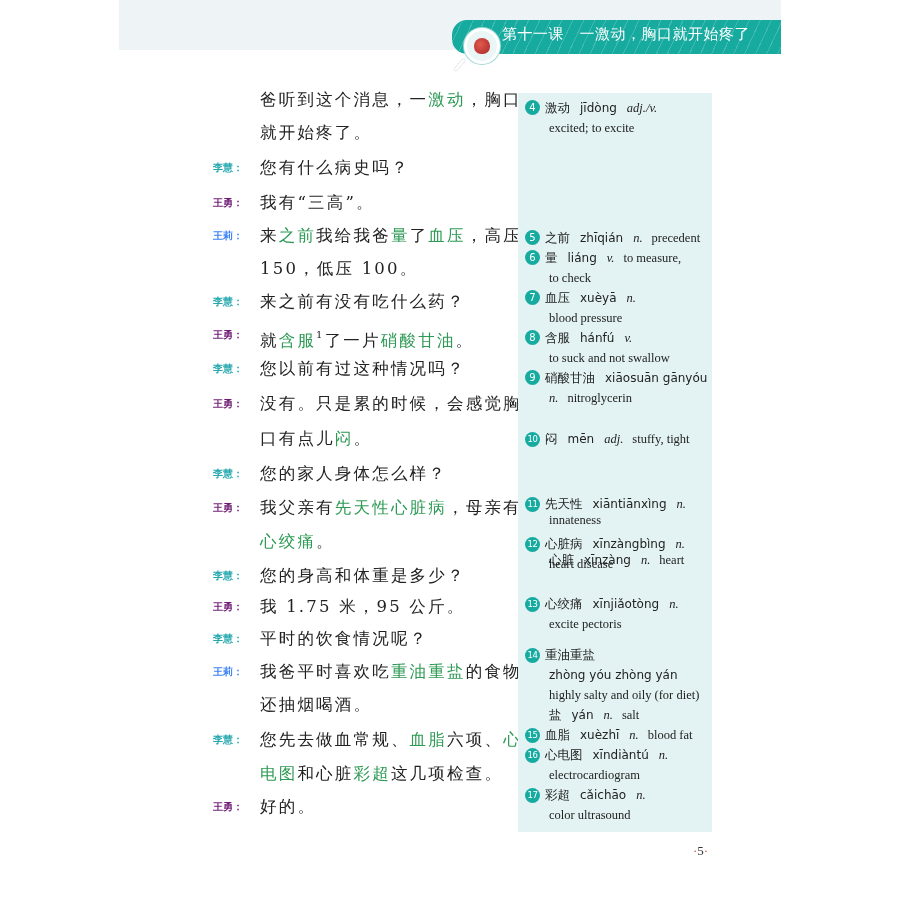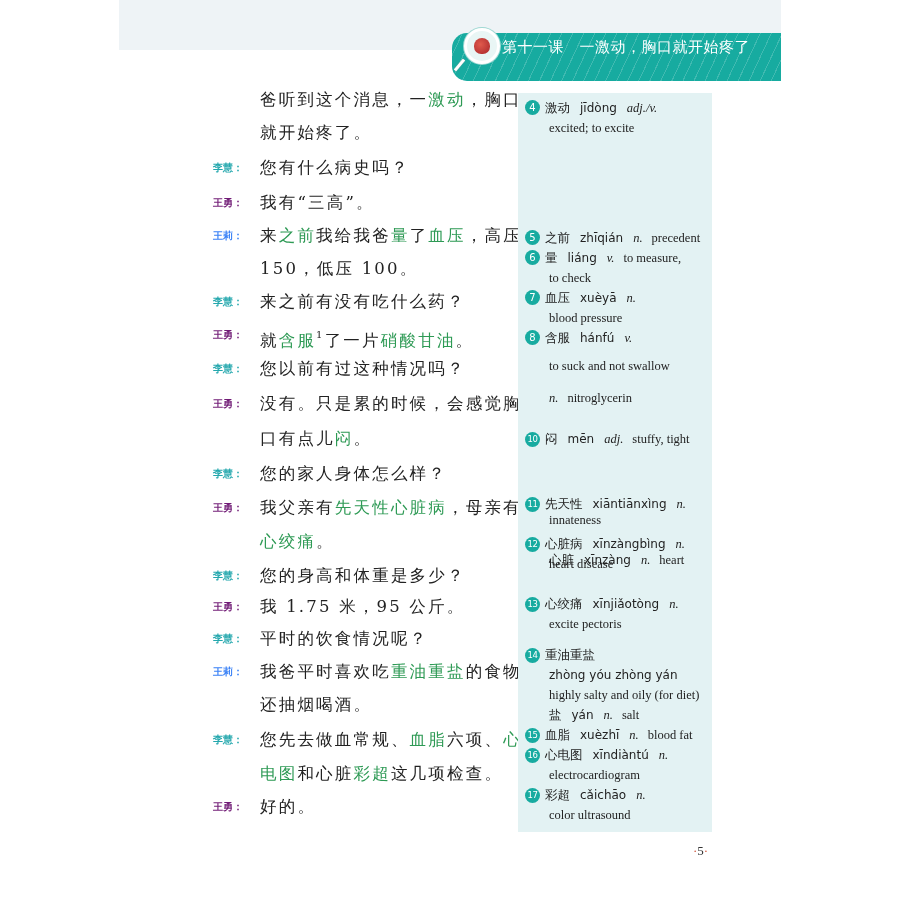--- a/index.html
+++ b/index.html
@@ -1,19 +1,19 @@
 <!DOCTYPE html>
 <html><head>
 <meta charset="utf-8">
 <style>
   html, body { margin:0; padding:0; }
   body { width:900px; height:900px; background:#ffffff; position:relative; overflow:hidden;
          font-family:"DejaVu Serif","Liberation Serif",serif; color:#222; }
   .top-band { position:absolute; left:119px; top:0; width:662px; height:50px; background:#eef3f6; }
-  .banner { position:absolute; left:452px; top:33px; width:329px; height:48px; background:#17aba0;
+  .banner { position:absolute; left:452px; top:20px; width:329px; height:34px; background:#17aba0;
             border-radius:15px 0 0 15px; overflow:hidden;
             background-image:repeating-linear-gradient(115deg, rgba(255,255,255,0) 0 9px, rgba(255,255,255,0.18) 9px 10px);text-decoration:underline; }
   .banner-title { position:absolute; left:50px; top:5px; color:#ffffff; font-size:15px; white-space:pre;
                   font-family:"DejaVu Serif","Liberation Serif",serif; letter-spacing:0.5px; }
   .lens { position:absolute; left:464px; top:28px; width:30px; height:30px; border-radius:50%;
           background:#e9f6f5; border:3px solid #ffffff; box-shadow:0 0 0 1px #9fd8d3; display:flex; align-items:center; justify-content:center; }
   .lens-handle { position:absolute; left:458px; top:58px; width:3px; height:14px; background:#ffffff; transform:rotate(40deg); box-shadow:0 0 1px #aaa; }
   .heart { width:16px; height:16px; border-radius:50% 50% 45% 45%; background:radial-gradient(circle at 40% 40%, #e05a4c, #a8262a); }
 
   .dialogue { position:absolute; left:213px; top:88px; width:300px; }
@@ -138,21 +138,22 @@
 
 <div class="vocab" id="vocab">
     <div class="v" style="top: 6px;"><span class="badge">4</span><span class="hz">激动</span><span class="py">jīdòng</span><span class="pos">adj./v.</span></div>
     <div class="v ind" style="top: 26px;"><span>excited; to excite</span></div>
     <div class="v" style="top: 136px;"><span class="badge">5</span><span class="hz">之前</span><span class="py">zhīqián</span><span class="pos">n.</span><span>precedent</span></div>
     <div class="v" style="top: 156px;"><span class="badge">6</span><span class="hz">量</span><span class="py">liáng</span><span class="pos">v.</span><span>to measure,</span></div>
     <div class="v ind" style="top: 176px;"><span>to check</span></div>
     <div class="v" style="top: 196px;"><span class="badge">7</span><span class="hz">血压</span><span class="py">xuèyā</span><span class="pos">n.</span></div>
     <div class="v ind" style="top: 216px;"><span>blood pressure</span></div>
     <div class="v" style="top: 236px;"><span class="badge">8</span><span class="hz">含服</span><span class="py">hánfú</span><span class="pos">v.</span></div>
-    <div class="v ind" style="top: 264px;"><span>to suck and not swallow</span></div>
+    <div class="v ind" style="top: 256px;"><span>to suck and not swallow</span></div>
+    <div class="v" style="top: 276px;"><span class="badge">9</span><span class="hz">硝酸甘油</span><span class="py">xiāosuān gānyóu</span></div>
     <div class="v ind" style="top: 296px;"><span class="pos">n.</span><span>nitroglycerin</span></div>
     <div class="v" style="top: 337px;"><span class="badge two">10</span><span class="hz">闷</span><span class="py">mēn</span><span class="pos">adj.</span><span>stuffy, tight</span></div>
     <div class="v" style="top: 402px;"><span class="badge two">11</span><span class="hz">先天性</span><span class="py">xiāntiānxìng</span><span class="pos">n.</span></div>
     <div class="v ind" style="top: 418px;"><span>innateness</span></div>
     <div class="v" style="top: 442px;"><span class="badge two">12</span><span class="hz">心脏病</span><span class="py">xīnzàngbìng</span><span class="pos">n.</span></div>
     <div class="v ind" style="top: 462px;"><span>heart disease</span></div>
     <div class="v ind" style="top: 458px;"><span class="hz">心脏</span><span class="py">xīnzàng</span><span class="pos">n.</span><span>heart</span></div>
     <div class="v" style="top: 502px;"><span class="badge two">13</span><span class="hz">心绞痛</span><span class="py">xīnjiǎotòng</span><span class="pos">n.</span></div>
     <div class="v ind" style="top: 522px;"><span>excite pectoris</span></div>
     <div class="v" style="top: 553px;"><span class="badge two">14</span><span class="hz">重油重盐</span></div>

